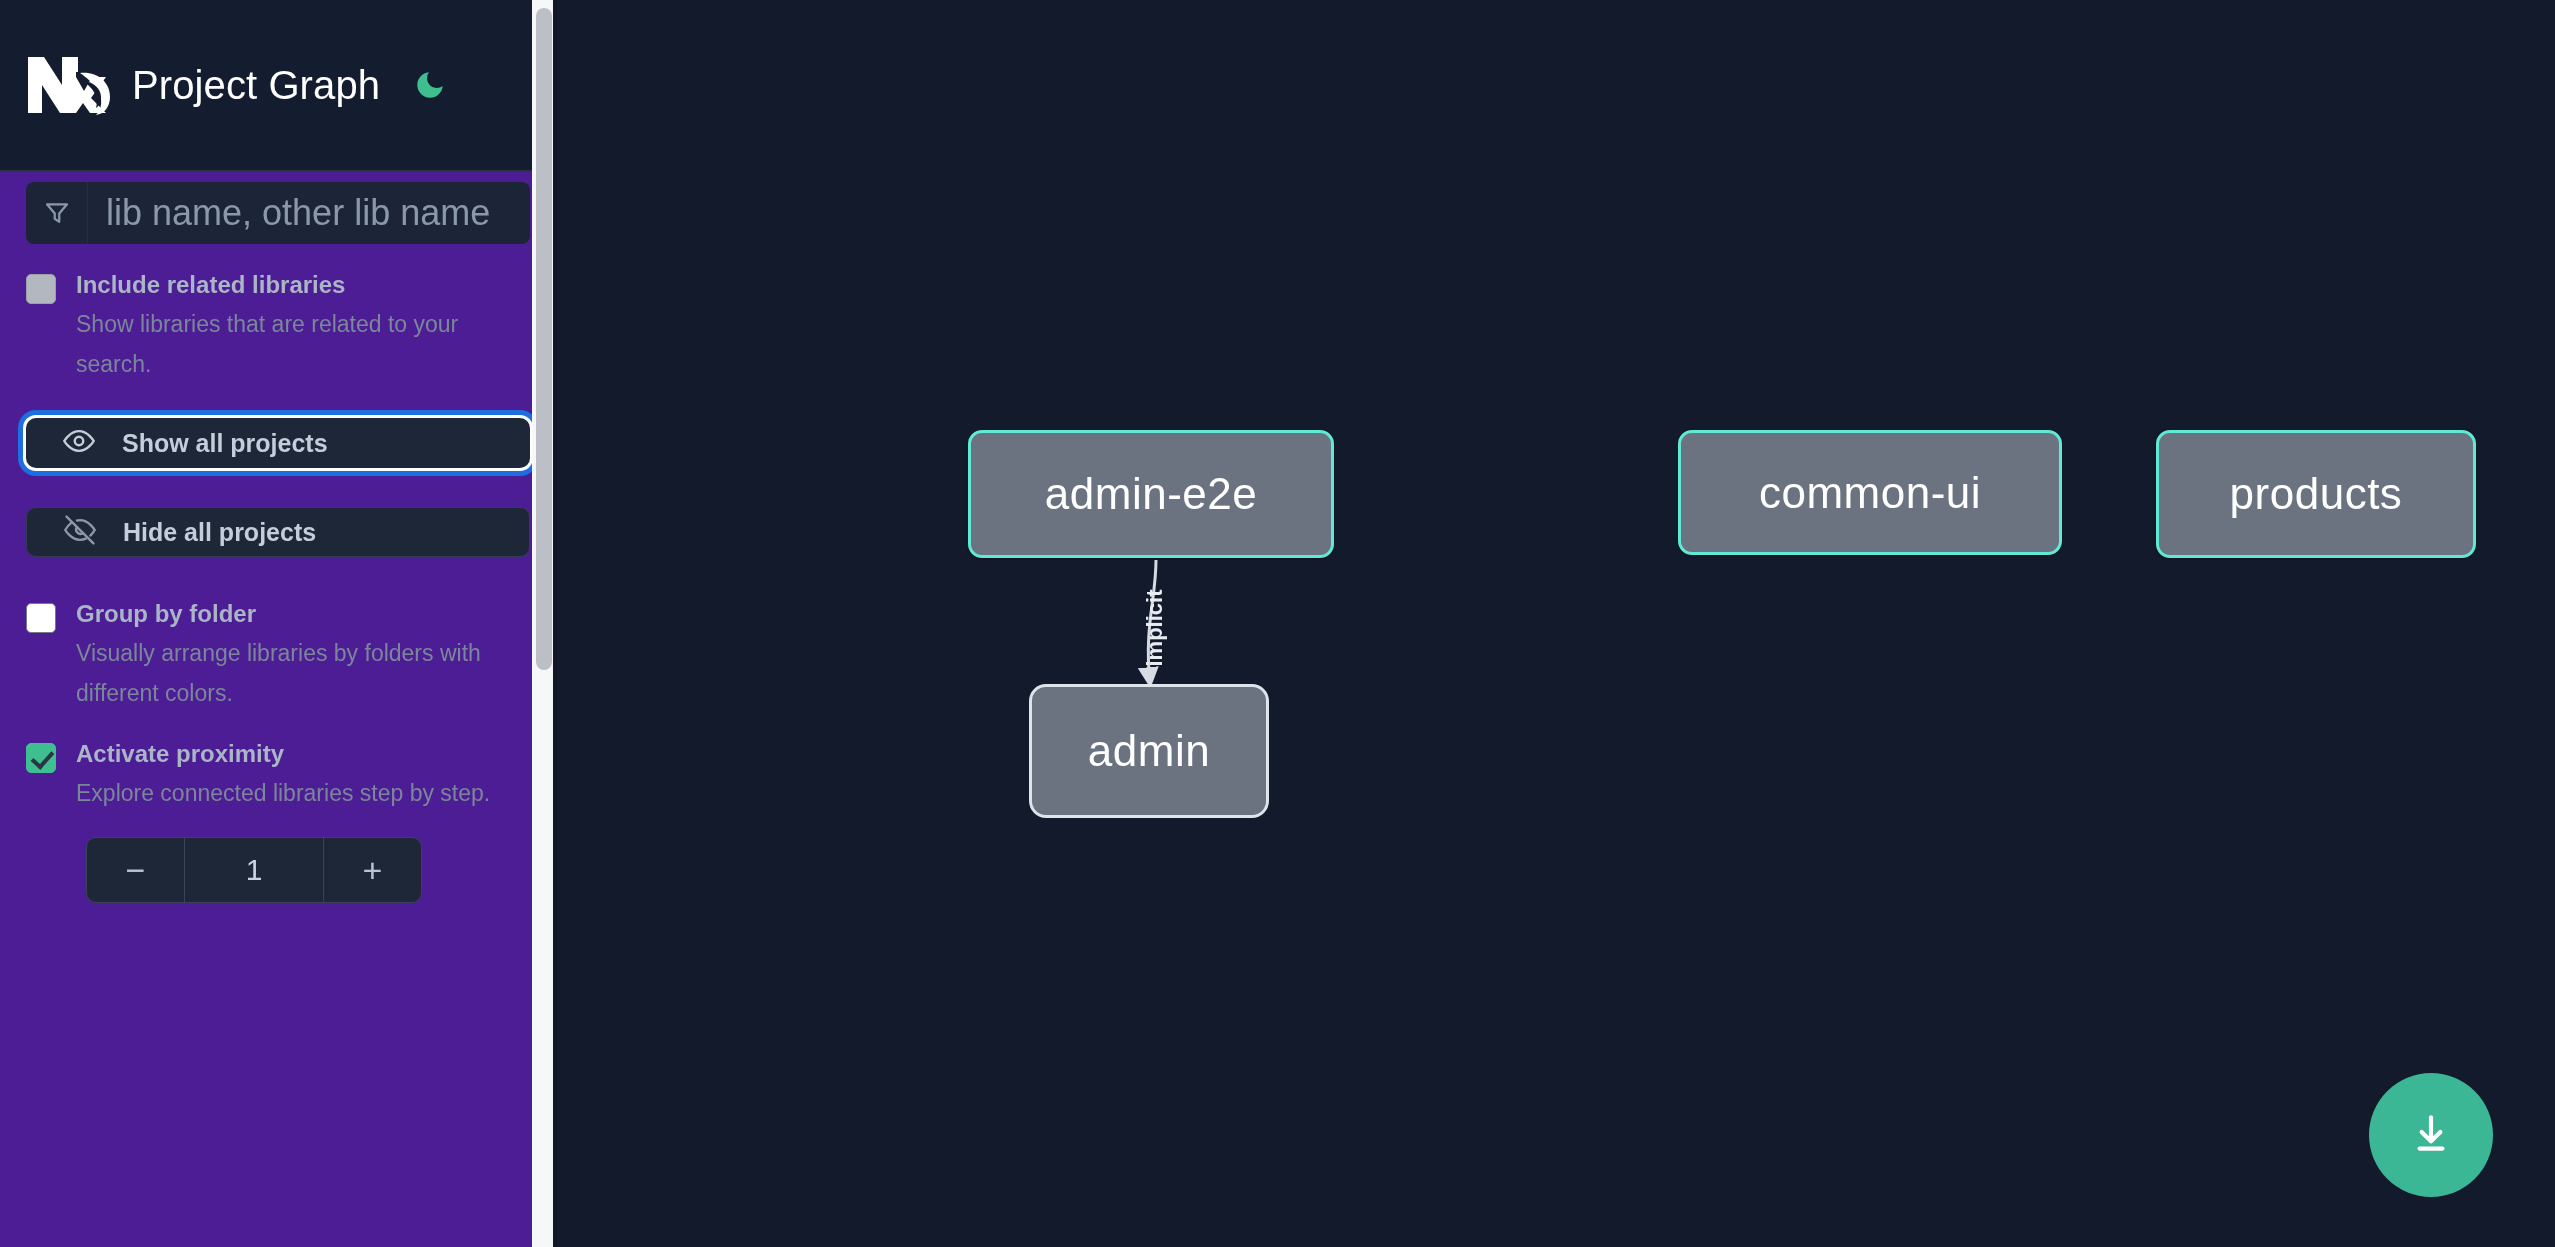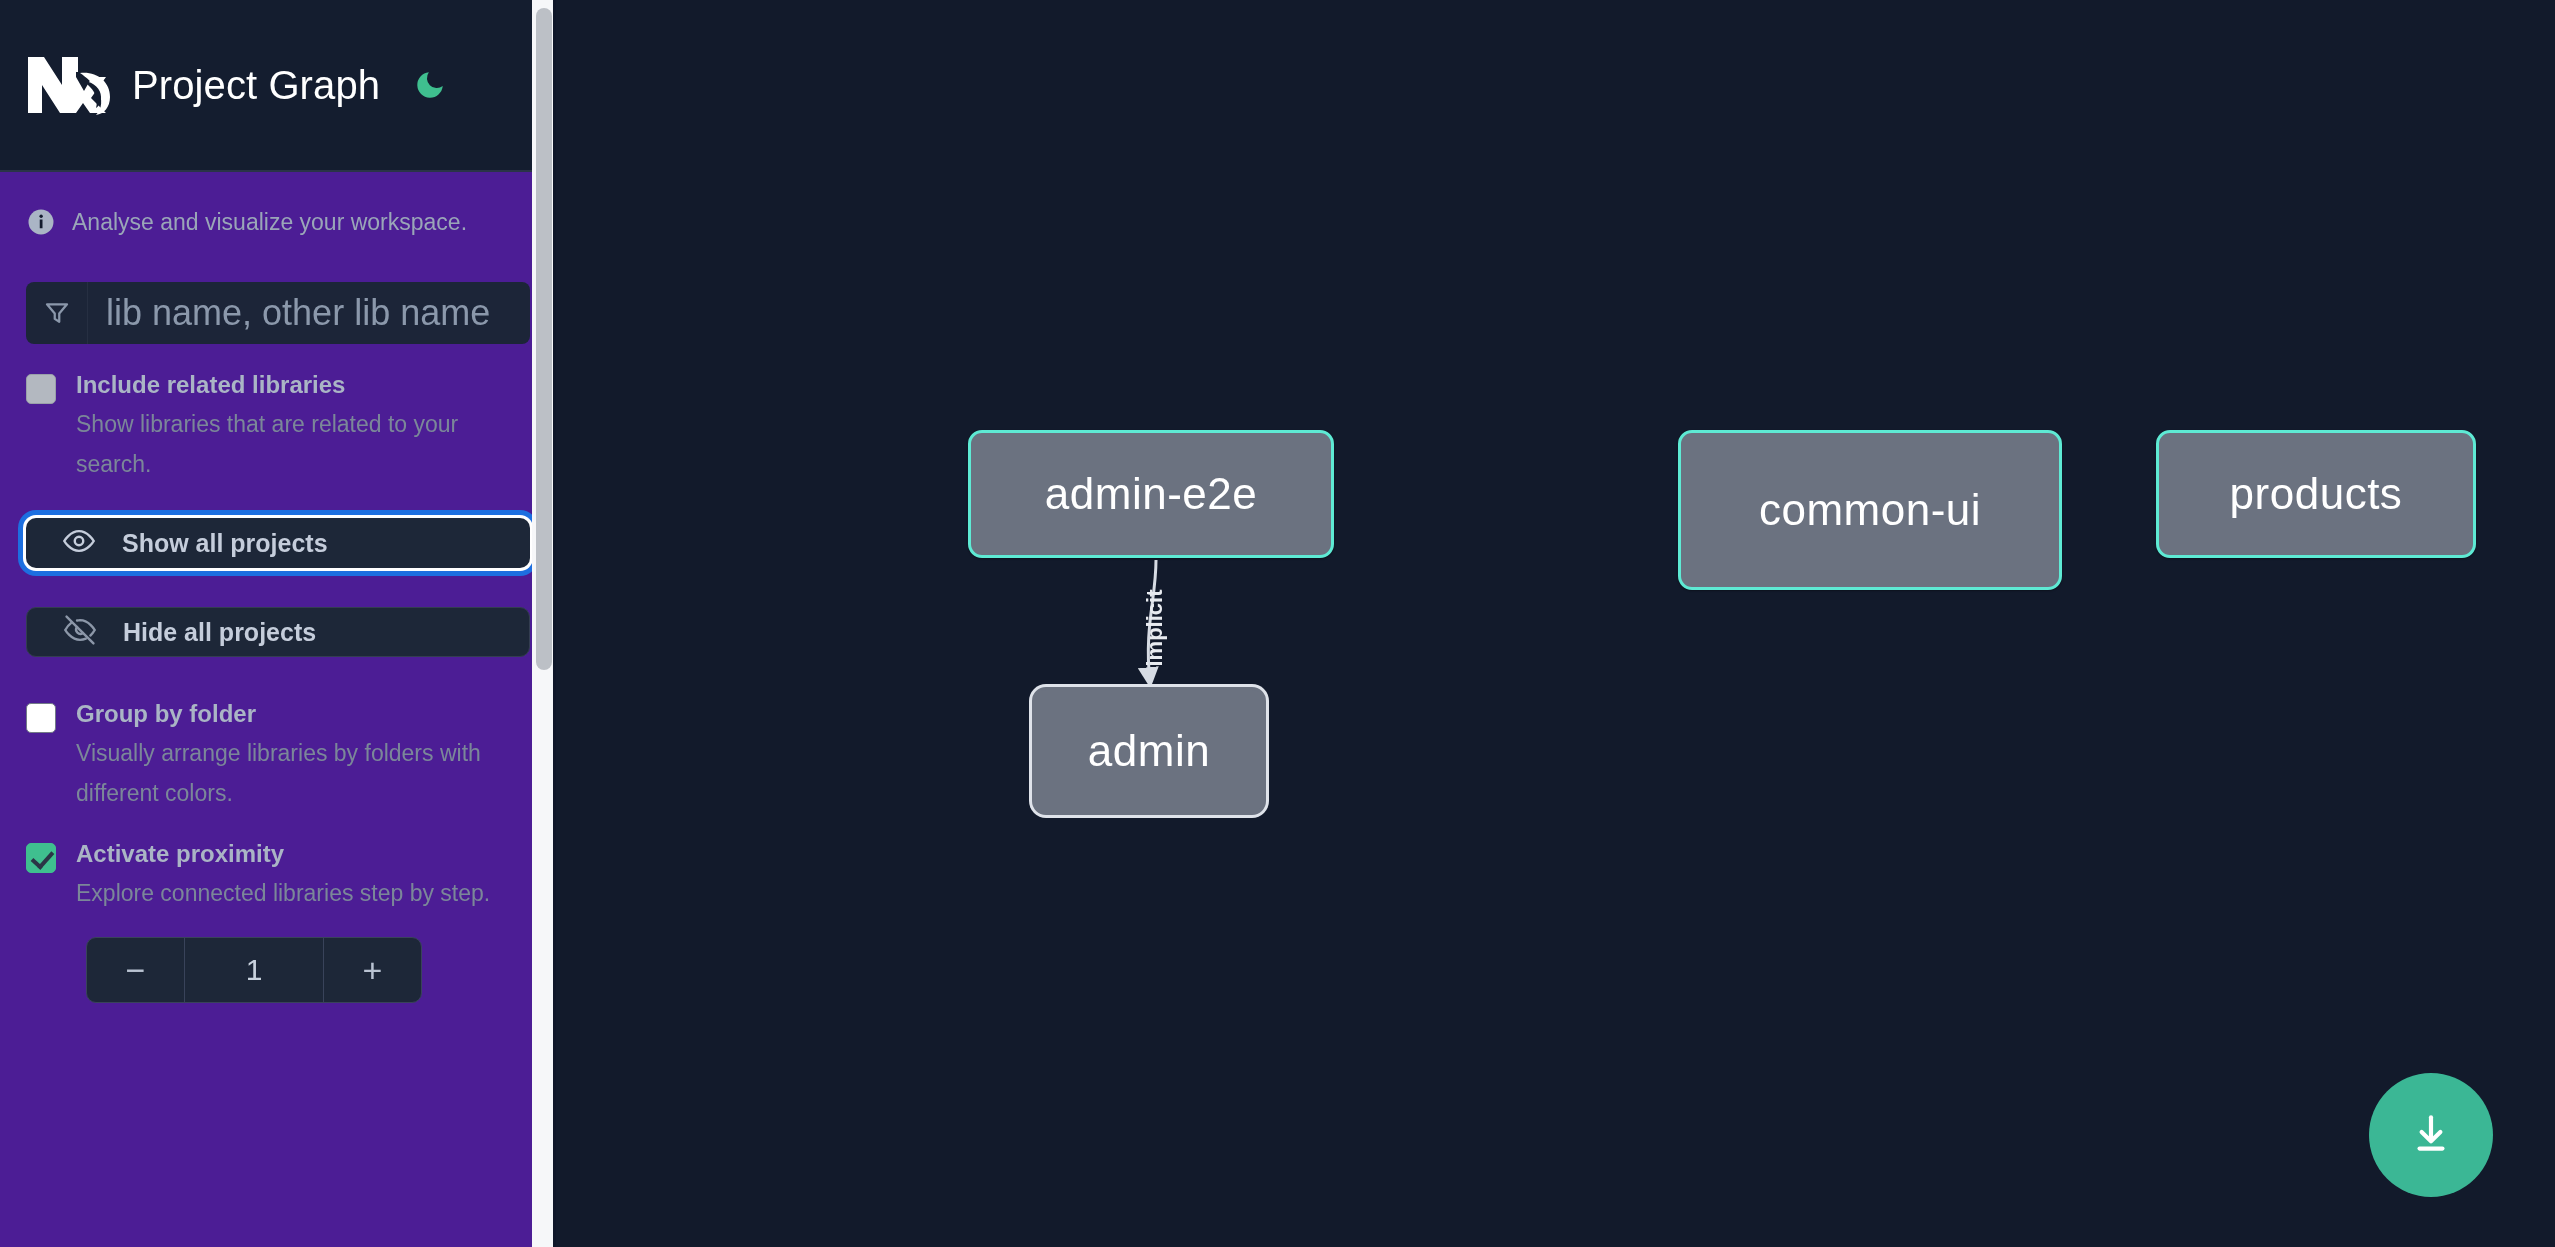--- a/index.html
+++ b/index.html
@@ -254,30 +254,20 @@
           </svg>
         </div>
         <div class="app-title">Project Graph</div>
         <div class="theme-toggle">
           <svg width="34" height="34" viewBox="0 0 24 24">
             <path d="M21 12.79A9 9 0 1 1 11.21 3 7 7 0 0 0 21 12.79z" fill="#3fbf8f"></path>
           </svg>
         </div>
       </div>
 
-      <div class="info-row">
-        <div class="info-icon">
-          <svg width="30" height="30" viewBox="0 0 24 24">
-            <circle cx="12" cy="12" r="10" fill="#aab5c5"></circle>
-            <rect x="11" y="10" width="2.2" height="7" fill="#131c2e"></rect>
-            <circle cx="12.1" cy="7.4" r="1.35" fill="#131c2e"></circle>
-          </svg>
-        </div>
-        <div class="info-text">Analyse and visualize your workspace.</div>
-      </div>
 
       <div class="filter-box">
         <div class="filter-icon-wrap">
           <svg width="30" height="30" viewBox="0 0 24 24" fill="none" stroke="#8b98ab" stroke-width="1.8" stroke-linecap="round" stroke-linejoin="round">
             <path d="M4 5h16l-6.2 7.4V19l-3.6-2.3v-4.3z"></path>
           </svg>
         </div>
         <input class="filter-input" type="text" placeholder="lib name, other lib name" style="">
       </div>
 
@@ -347,21 +337,21 @@
           <path d="M 0 0 L 10 5 L 0 10 z" fill="#d7dce4"></path>
         </marker>
       </defs>
       <path d="M 600 560 C 600 600 588 625 594 684" stroke="#d7dce4" stroke-width="3" fill="none" marker-end="url(#arrow)"></path>
       <path d="M 2186 560 C 2186 600 2172 628 2178 684" stroke="#d7dce4" stroke-width="3" fill="none" marker-end="url(#arrow)"></path>
     </svg>
 
     <div class="edge-label" style="left:560px; top:615px; transform:rotate(-90deg);">implicit</div>
 
     <div class="node" style="left:412px; top:430px; width:366px; height:128px;">admin-e2e</div>
-    <div class="node" style="left:1122px; top:430px; width:384px; height:160px;">common-ui</div>
+    <div class="node" style="left:1122px; top:430px; width:384px; height:125px;">common-ui</div>
     <div class="node" style="left:1600px; top:430px; width:320px; height:128px;">products</div>
 
     <div class="node app-node" style="left:476px; top:687px; width:234px; height:128px;">admin</div>
 
     <button class="fab">
       <span>
         <svg width="50" height="50" viewBox="0 0 24 24" fill="none" stroke="#ffffff" stroke-width="2" stroke-linecap="round" stroke-linejoin="round">
           <path d="M12 4v11"></path>
           <path d="M7.5 11L12 15.5 16.5 11"></path>
           <path d="M6.5 19h11"></path>

